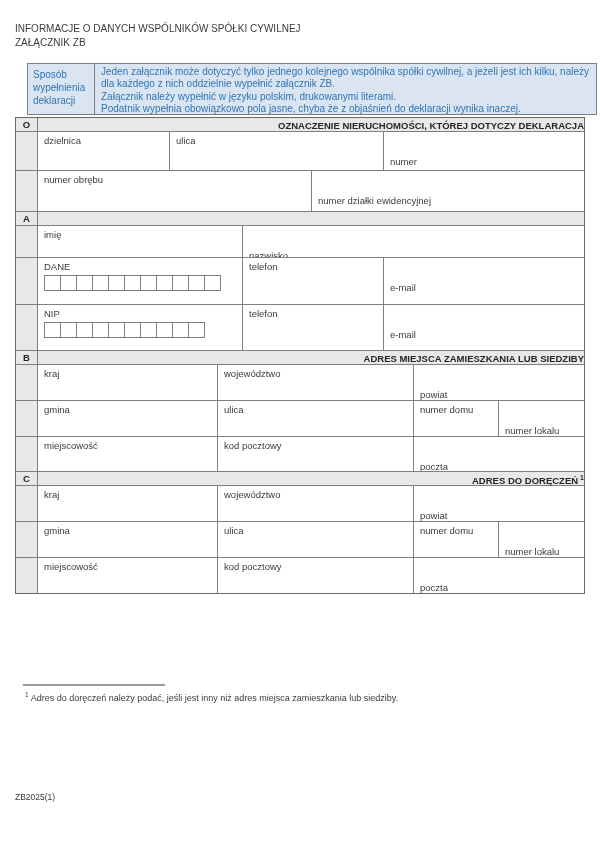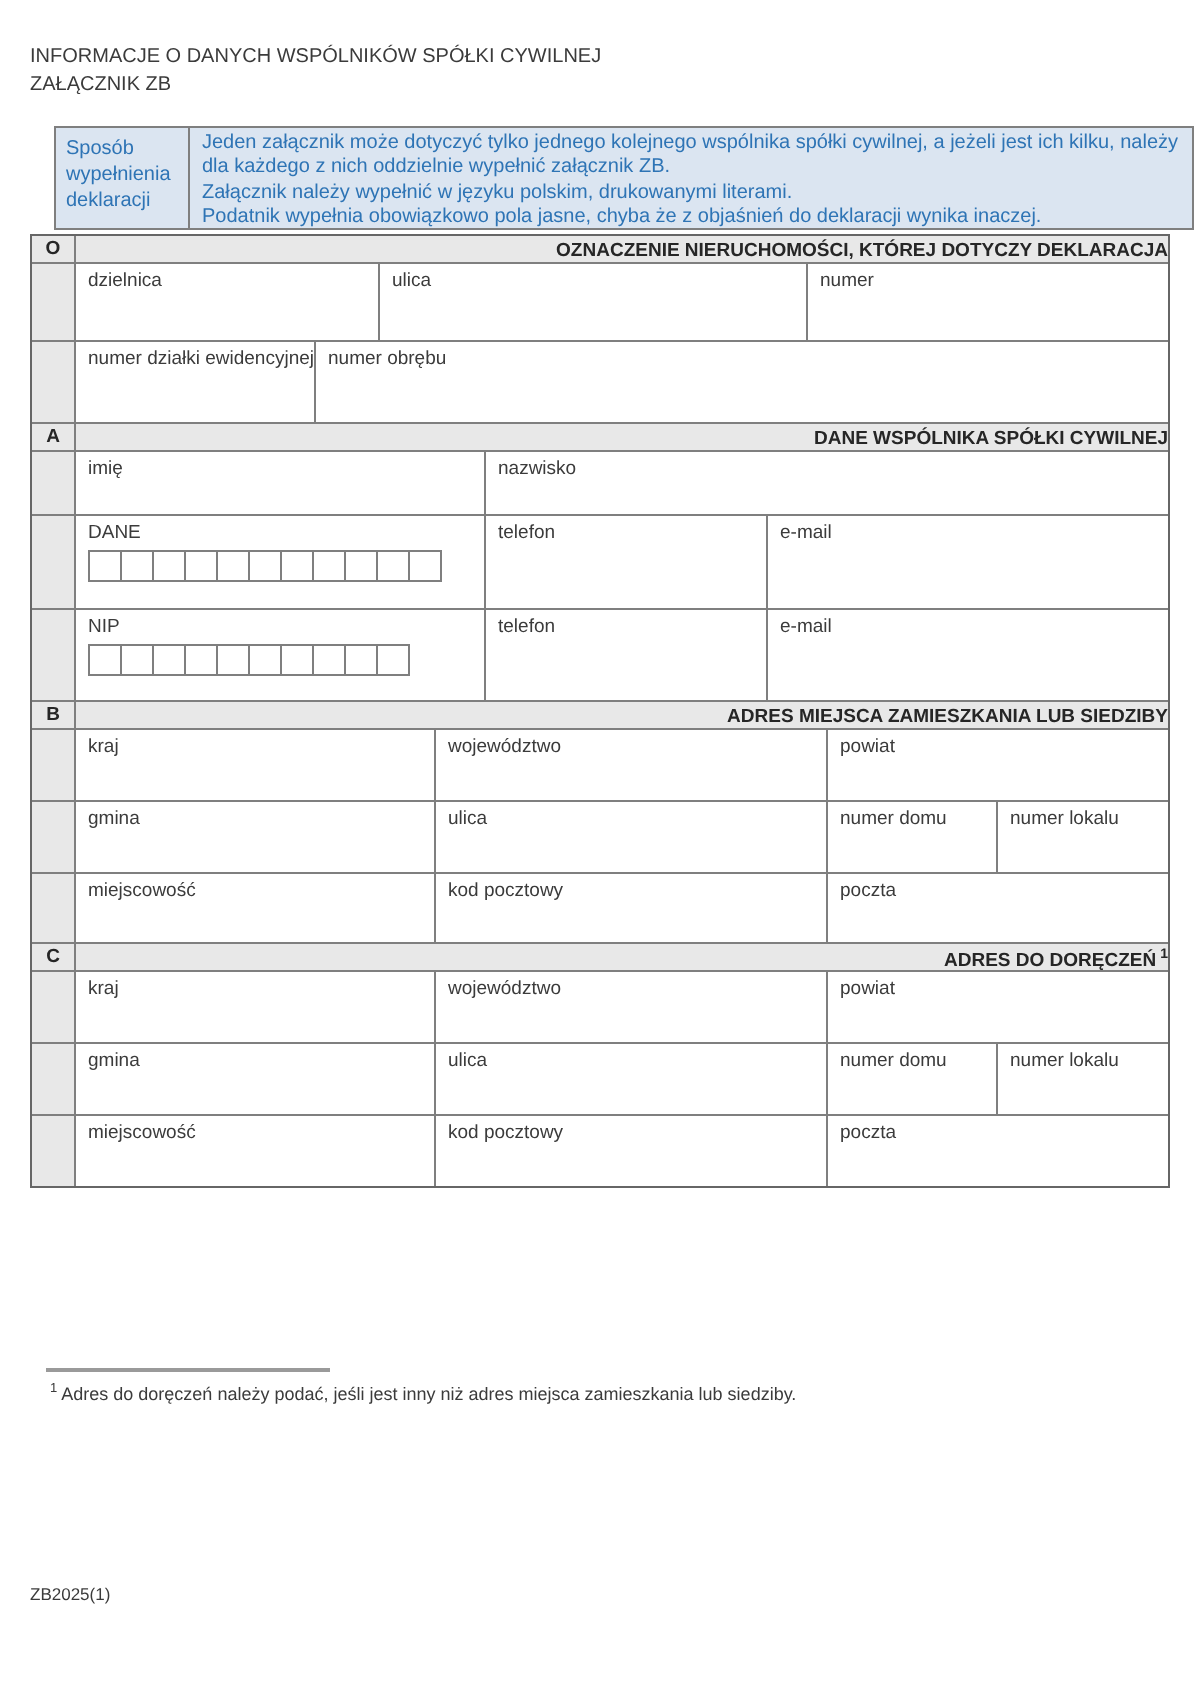--- a/index.html
+++ b/index.html
@@ -27,21 +27,21 @@
   .main-table {
     position:absolute; left:15px; top:117px; width:570px;
     border:1px solid #666; box-sizing:border-box; background:#fff;
   }
   .row { display:flex; border-bottom:1px solid #7f7f7f; box-sizing:border-box; }
   .row:last-child { border-bottom:none; }
   .cell {
     flex:0 0 auto; border-right:1px solid #7f7f7f; box-sizing:border-box;
     padding:3px 0 0 6px; font-size:9.5px; line-height:11px; color:#3b3b3b; overflow:hidden;
   }
-  .cell.grow, .cell:last-child { flex:1 1 auto; border-right:none; }
+  .cell.grow, .cell:last-child { flex:1 1 auto; border-right:none;margin-top:21px; }
   .hdr-row { background:#e8e8e8; }
   .letter-cell {
     width:22px; flex:0 0 auto; text-align:center; padding:1px 0 0 0;
     font-size:9.5px; font-weight:bold; color:#262626; border-right:1px solid #7f7f7f; box-sizing:border-box;
   }
   .sec-title { flex:1; font-weight:bold; font-size:9.5px; color:#262626; padding:2px 0 0 6px; box-sizing:border-box;text-align:right; }
   .sec-title sup { font-size:7px; font-weight:bold; margin-left:2px; }
   .strip { width:22px; flex:0 0 auto; background:#e8e8e8; border-right:1px solid #7f7f7f; box-sizing:border-box; }
 
   
@@ -78,33 +78,32 @@
   </div>
 
   <div class="main-table">
 
     <div class="row hdr-row" style="height:14px">
       <div class="letter-cell">O</div>
       <div class="sec-title">OZNACZENIE NIERUCHOMOŚCI, KTÓREJ DOTYCZY DEKLARACJA</div>
     </div>
     <div class="row" style="height:39px">
       <div class="strip"></div>
-      <div class="cell" style="width:152px"><span>dzielnica</span></div>
+      <div class="cell" style="width:132px"><span>dzielnica</span></div>
       <div class="cell" style="width:214px"><span>ulica</span></div>
       <div class="cell"><span>numer</span></div>
     </div>
     <div class="row" style="height:41px">
       <div class="strip"></div>
+      <div class="cell" style="width:274px"><span>numer obrębu</span></div>
       <div class="cell"><span>numer działki ewidencyjnej</span></div>
-      <div class="cell" style="width:274px"><span>numer obrębu</span></div>
     </div>
 
     <div class="row hdr-row" style="height:14px">
       <div class="letter-cell">A</div>
-      <div class="sec-title">DANE WSPÓLNIKA SPÓŁKI CYWILNEJ</div>
     </div>
     <div class="row" style="height:32px">
       <div class="strip"></div>
       <div class="cell" style="width:205px"><span>imię</span></div>
       <div class="cell"><span>nazwisko</span></div>
     </div>
     <div class="row" style="height:47px">
       <div class="strip"></div>
       <div class="cell" style="width:205px">
         <span>DANE</span>

